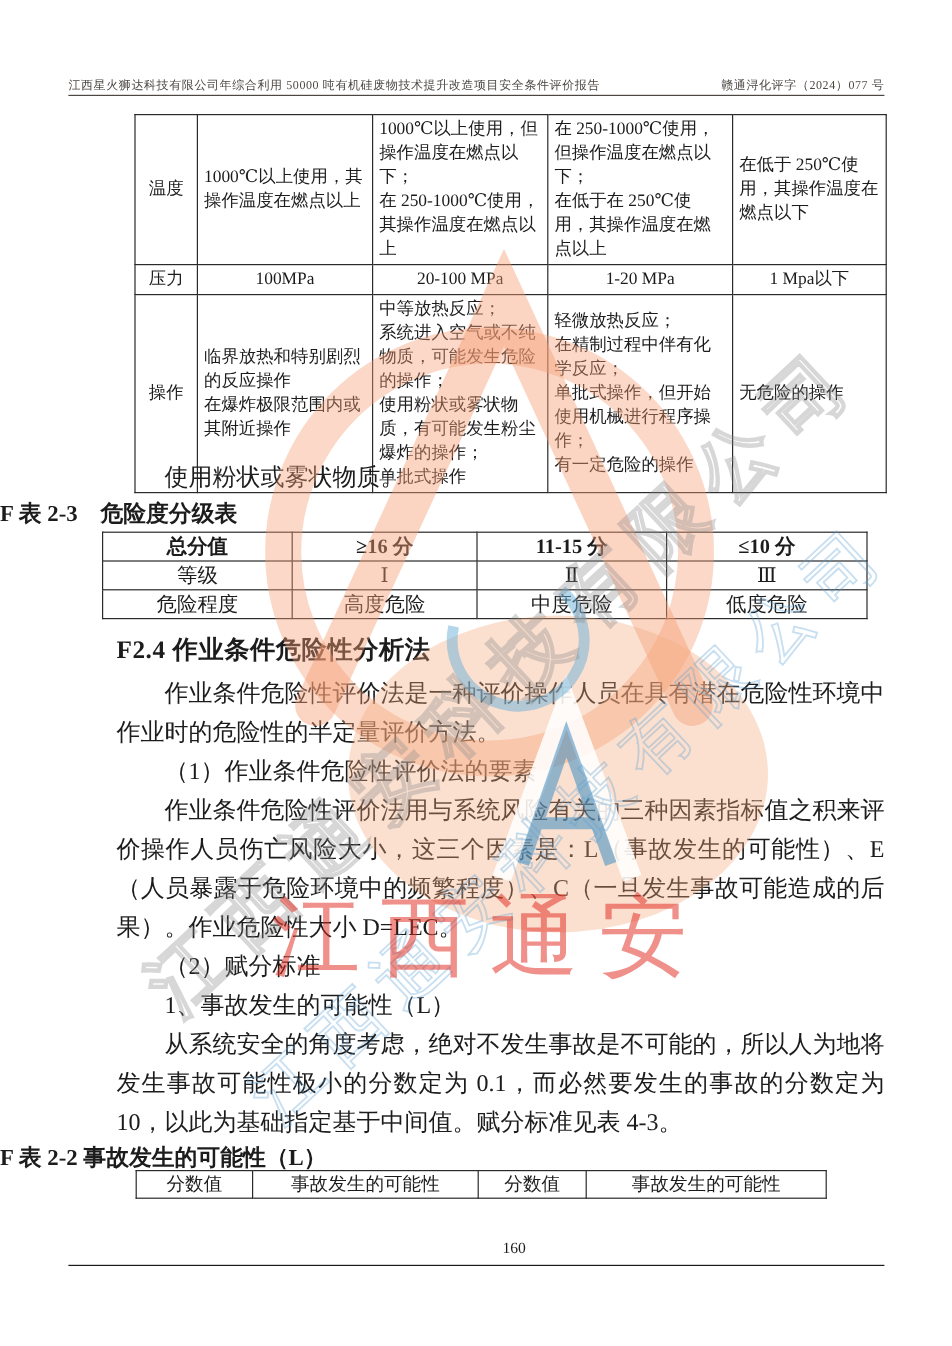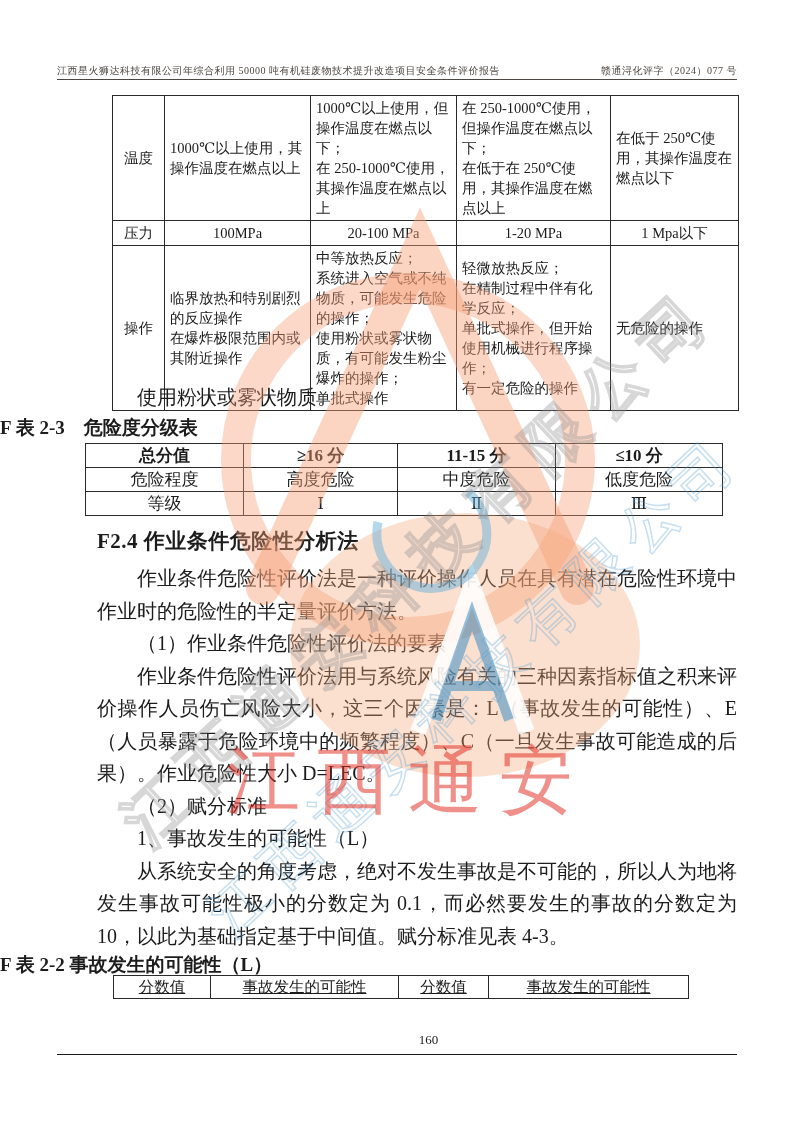--- a/index.html
+++ b/index.html
@@ -38,21 +38,21 @@
 
   .tbl-grade { left:85px; top:443px; }
   .tbl-grade td { height:22px; text-align:center; font-size:17px; padding:0 4px; }
   .tbl-grade tr:first-child td { font-weight:bold; }
 
   .content { left:97px; top:527px; width:640px; }
   .content h2 { font-size:21px; font-weight:bold; margin-bottom:7px; letter-spacing:0.5px; }
   .content p { font-size:20px; line-height:32.5px; text-indent:2em; text-align:justify; }
 
   .tbl-poss { left:113px; top:975px; }
-  .tbl-poss td { height:23px; text-align:center; font-size:15.5px; padding:0 3px;text-decoration:underline; }
+  .tbl-poss td { height:23px; text-align:center; font-size:15.5px; padding:0 3px; }
 
   .page-number { left:0; top:1032px; width:793px; text-align:center; font-size:13px;margin-left:32px; }
   .footer-rule { left:57px; top:1054px; width:680px; border-top:1.5px solid #1a1a1a; }
 
   
   .watermark { left:0; top:0; width:793px; height:1122px; z-index:5; pointer-events:none; }
   .wm-gray { font-size:64px; font-weight:bold; fill:none; stroke:#8a8a8a; stroke-opacity:0.34; stroke-width:1.6px; letter-spacing:14px; }
   .wm-blue { font-size:58px; fill:none; stroke:#5aa0d2; stroke-opacity:0.34; stroke-width:1.5px; letter-spacing:12px; }
   .wm-red  { font-size:74px; fill:#e02a1e; fill-opacity:0.52; letter-spacing:17px; }
 </style>
@@ -118,30 +118,30 @@
       <col style="width:167px">
     </colgroup>
   <tbody>
       <tr>
     <td>总分值</td>
     <td>≥16 分</td>
     <td>11-15 分</td>
     <td>≤10 分</td>
   </tr>
   <tr>
+    <td>等级</td>
+    <td>Ⅰ</td>
+    <td>Ⅱ</td>
+    <td>Ⅲ</td>
+  </tr>
+  <tr>
     <td>危险程度</td>
     <td>高度危险</td>
     <td>中度危险</td>
     <td>低度危险</td>
-  </tr>
-  <tr>
-    <td>等级</td>
-    <td>Ⅰ</td>
-    <td>Ⅱ</td>
-    <td>Ⅲ</td>
   </tr>
 </tbody>
   </table>
 
 <div class="layer content">
   <h2>F2.4 作业条件危险性分析法</h2>
   <p>作业条件危险性评价法是一种评价操作人员在具有潜在危险性环境中作业时的危险性的半定量评价方法。</p>
   <p>（1）作业条件危险性评价法的要素</p>
   <p>作业条件危险性评价法用与系统风险有关的三种因素指标值之积来评价操作人员伤亡风险大小，这三个因素是：L（事故发生的可能性）、E（人员暴露于危险环境中的频繁程度）、C（一旦发生事故可能造成的后果）。作业危险性大小 D=LEC。</p>
   <p>（2）赋分标准</p>

